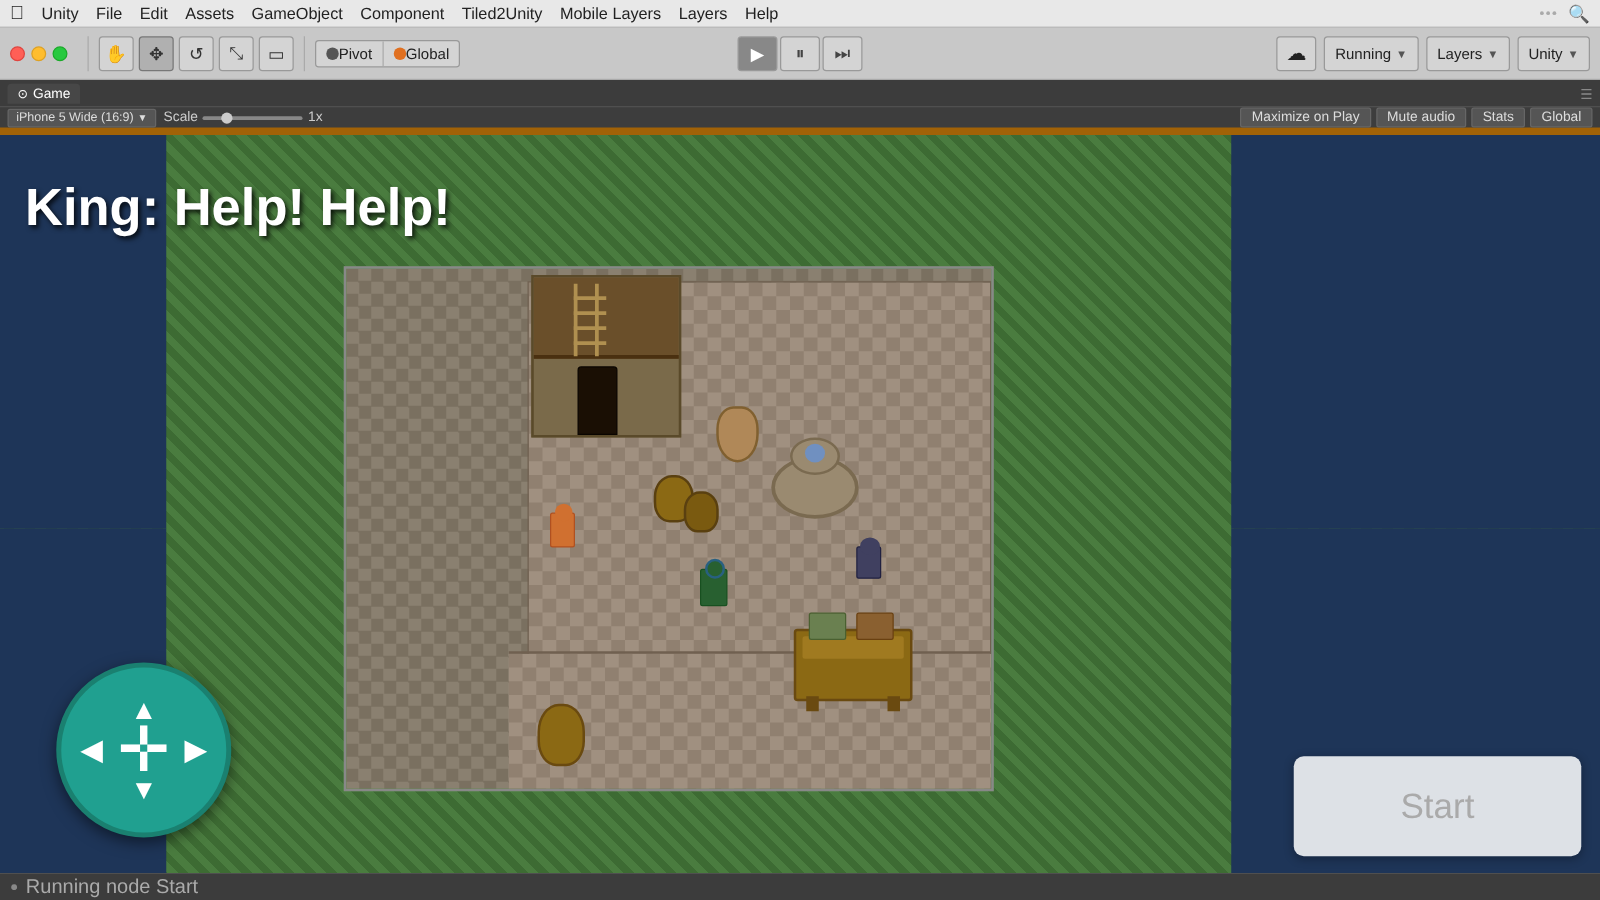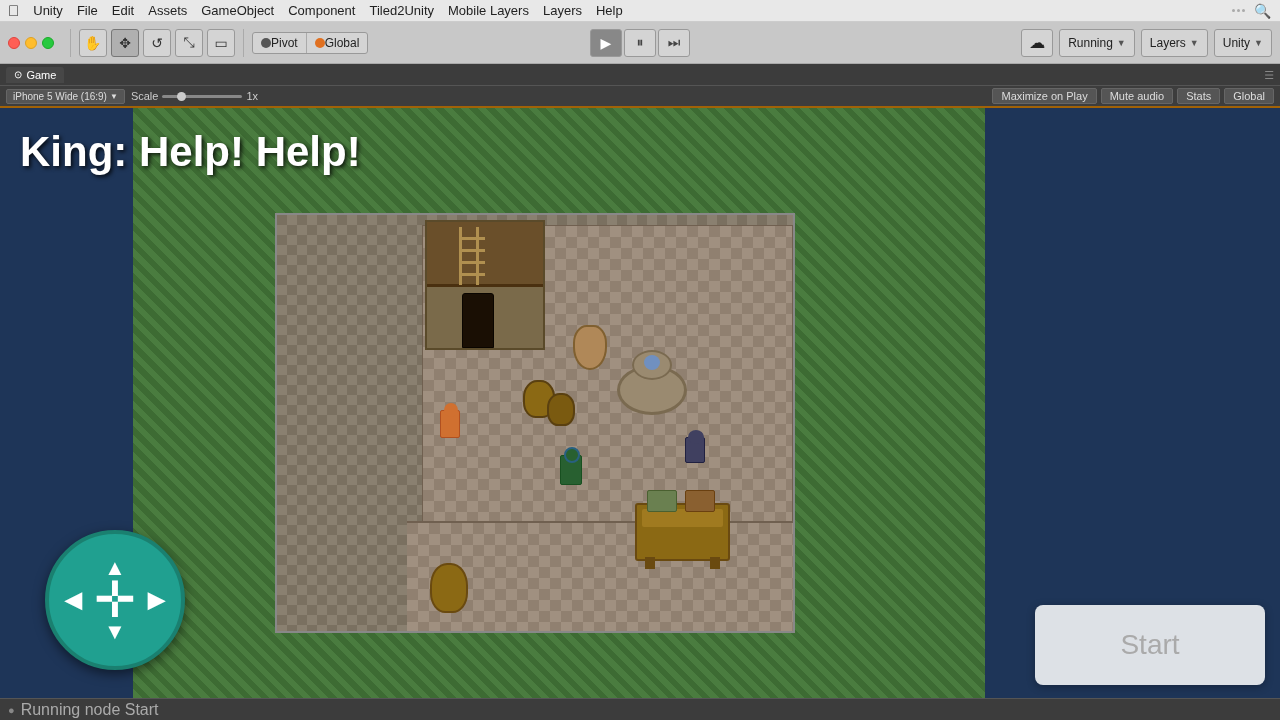--- a/index.html
+++ b/index.html
@@ -157,21 +157,21 @@
     #game-viewport {
       flex: 1;
       position: relative;
       overflow: hidden;
       background: #1a1a2e;
     }
 
     
     .narrative-text {
       position: absolute;
-      top: 20px;
+      top: 34px;
       left: 20px;
       font-size: 42px;
       font-weight: bold;
       color: white;
       text-shadow: 2px 2px 4px rgba(0,0,0,0.8);
       z-index: 10;
       font-family: Arial, sans-serif;
     }
 
     
@@ -288,21 +288,21 @@
       background: #ccc;
       border-radius: 50%;
     }
 
     
     #panel-btns-row {
       display: flex;
       align-items: center;
       height: 22px;
       background: #3d3d3d;
-      border-bottom: 2px solid #a16207;
+      border-bottom: 6px solid #a16207;
       padding: 0 6px;
       gap: 6px;
     }
     .panel-btn {
       padding: 1px 8px;
       background: #555;
       border: 1px solid #666;
       border-radius: 2px;
       color: #ddd;
       font-size: 11px;

